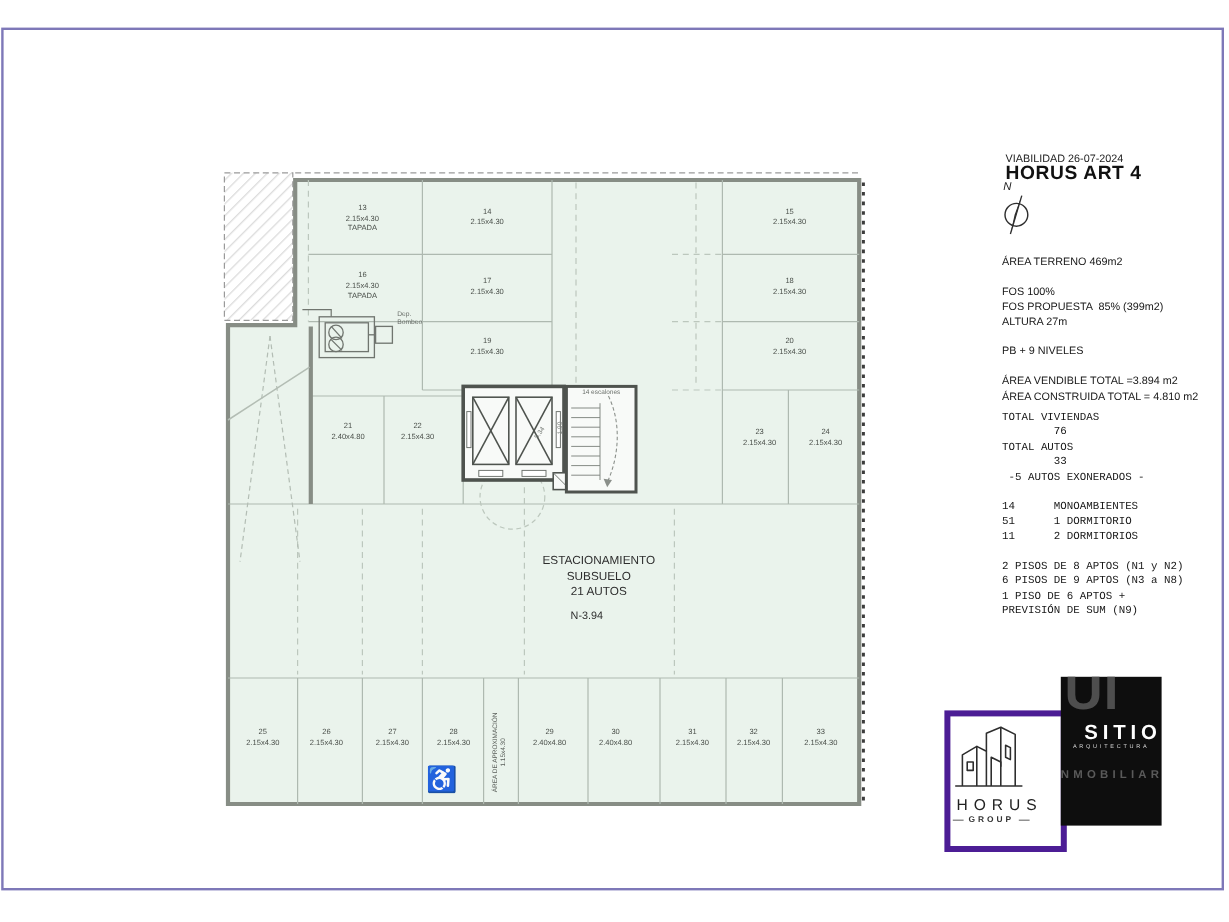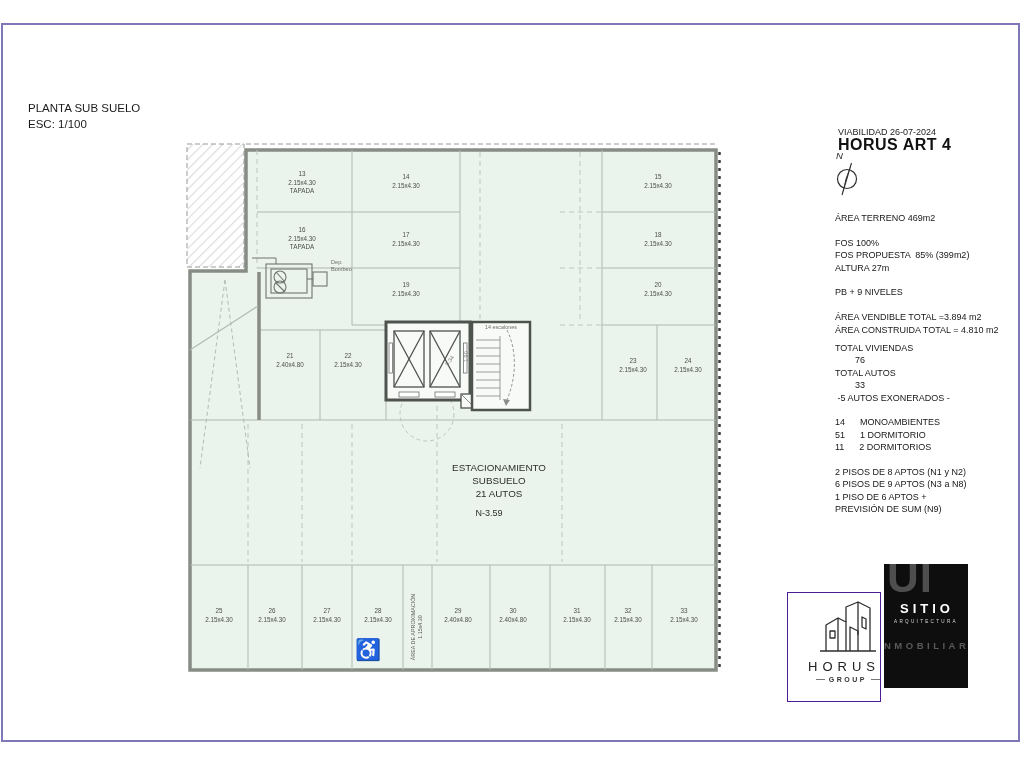--- a/index.html
+++ b/index.html
@@ -23,65 +23,63 @@
         text-align:center;font-size:9.8px;line-height:13px;color:#2e2e2e;white-space:pre;margin-left:10px;}
   .level-label{position:absolute;left:489px;top:508px;transform:translateX(-50%);
         font-size:9px;color:#2e2e2e;}
   .approach{position:absolute;left:417px;top:627px;transform:translate(-50%,-50%) rotate(-90deg);
         width:90px;text-align:center;font-size:5.4px;line-height:1.3;color:#5a5f5a;white-space:pre;}
   .wheel{position:absolute;left:355px;top:638px;font-size:21px;color:#868c86;}
   .stairs-label{position:absolute;left:474px;top:324px;width:54px;text-align:center;
         font-size:5.4px;color:#6b706b;}
   
   .horus-box{position:absolute;left:787px;top:592px;width:92px;height:108px;background:#fff;
-        border:1px solid #4c1d95;display:flex;flex-direction:column;align-items:flex-end;
+        border:5px solid #4c1d95;display:flex;flex-direction:column;align-items:flex-start;
         justify-content:flex-start;}
   .horus-name{font-size:13px;letter-spacing:5px;color:#222;margin-top:4px;padding-left:5px;}
   .horus-sub{display:flex;align-items:center;gap:4px;font-size:7px;font-weight:bold;
         letter-spacing:2.5px;color:#333;margin-top:2px;padding-left:2px;}
   .horus-sub::before,.horus-sub::after{content:"";width:9px;height:1px;background:#777;}
   .sitio-box{position:absolute;left:884px;top:564px;width:84px;height:124px;background:#0e0e0e;
         overflow:hidden;}
   .wm{position:absolute;font-weight:bold;color:#4e4e4e;font-size:44px;letter-spacing:1px;
         font-family:"Liberation Sans",sans-serif;}
   .wm-top{left:3px;top:-12px;}
   .wm-mid{left:-2px;top:30px;}
   .wm-bot{position:absolute;left:0px;top:76px;width:100%;font-size:9.5px;font-weight:bold;
         letter-spacing:3.5px;color:#5a5a5a;text-align:center;white-space:nowrap;}
-  .sitio-name{position:absolute;left:0;top:37px;width:100%;text-align:center;font-size:13px;
+  .sitio-name{position:absolute;left:0;top:37px;width:100%;text-align:right;font-size:17px;
         font-weight:bold;letter-spacing:4px;color:#fff;padding-left:2px;box-sizing:border-box;}
   .sitio-sub{position:absolute;left:0;top:55px;width:100%;text-align:center;font-size:4.6px;
         letter-spacing:2.3px;color:#d8d8d8;}
   svg{display:block;}
 </style>
 </head>
 <body>
 
 <div class="page">
 
   <div class="frame"></div>
 
-  <div class="sheet-title">PLANTA SUB SUELO
-ESC: 1/100</div>
 
   <div class="proj-title">HORUS ART 4</div>
   <div class="proj-sub">VIABILIDAD 26-07-2024</div>
   <div class="north-n">N</div>
 
   <div class="info-block" style="top:212px;">ÁREA TERRENO 469m2
 
 FOS 100%
 FOS PROPUESTA  85% (399m2)
 ALTURA 27m
 
 PB + 9 NIVELES
 
 ÁREA VENDIBLE TOTAL =3.894 m2
 ÁREA CONSTRUIDA TOTAL = 4.810 m2</div>
-  <div class="info-block" style="top:342px;">TOTAL VIVIENDAS
+  <div class="info-block" style="top:342px;font-family:Liberation Mono, monospace;">TOTAL VIVIENDAS
         76
 TOTAL AUTOS
         33
  -5 AUTOS EXONERADOS -
 
 14      MONOAMBIENTES
 51      1 DORMITORIO
 11      2 DORMITORIOS
 
 2 PISOS DE 8 APTOS (N1 y N2)
@@ -300,21 +298,21 @@
     <span>33</span>
       <span>2.15x4.30</span>
     </div>
 
   <div class="plan-small" style="left:331px;top:259px;">Dep.
 Bombeo</div>
   <div class="stairs-label">14  escalones</div>
   <div class="center-label">ESTACIONAMIENTO
 SUBSUELO
 21 AUTOS</div>
-  <div class="level-label">N-3.59</div>
+  <div class="level-label">N-3.94</div>
   <div class="approach">ÁREA DE APROXIMACIÓN
 1.15x4.30</div>
   <div class="wheel">♿</div>
 
   <div class="horus-box">
     <svg width="64" height="54" viewBox="0 0 64 54" style="margin-top:8px;">
       <g fill="none" stroke="#2e2e2e" stroke-width="1.3" stroke-linejoin="round">
         <path d="M10 50 V24 L22 17 V50"></path>
         <path d="M22 17 L30 21 V50"></path>
         <path d="M30 21 L30 6 L42 1 L42 34"></path>

